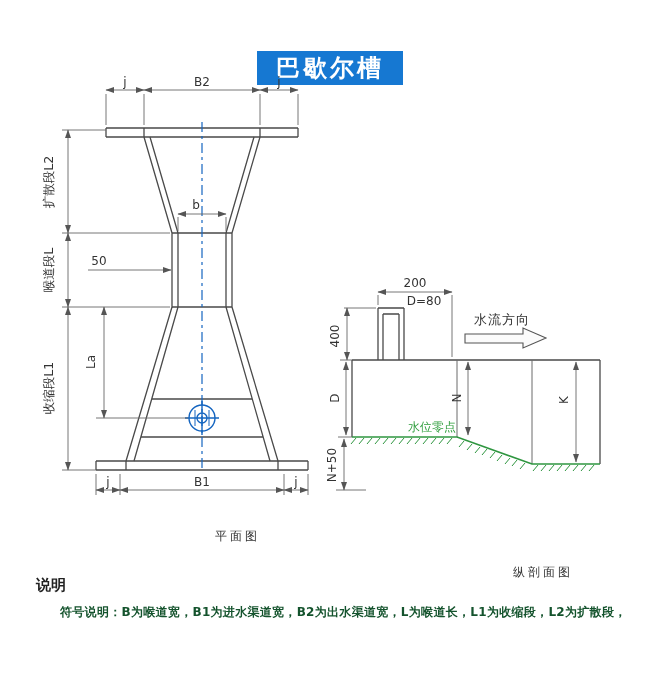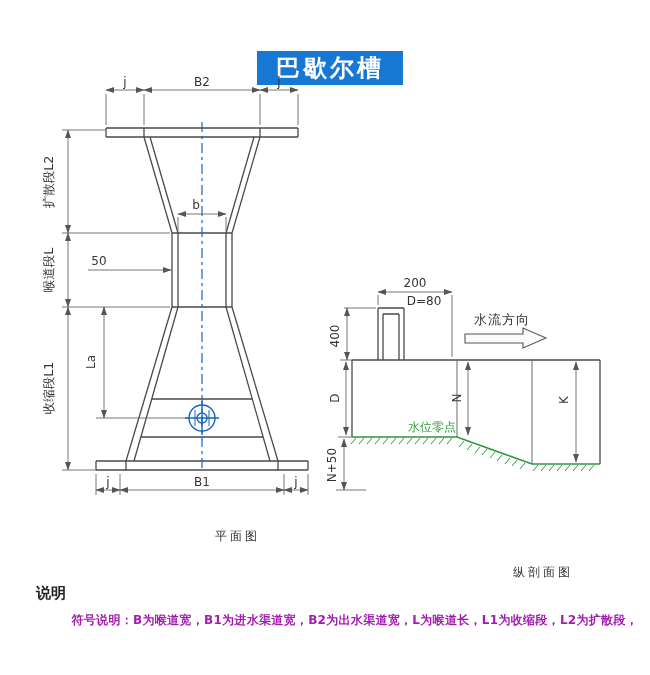--- a/index.html
+++ b/index.html
@@ -6,22 +6,22 @@
   .screen{position:relative;width:650px;height:675px;background:#fff;overflow:hidden;
           font-family:"DejaVu Sans",sans-serif;}
   .title-banner{position:absolute;left:257px;top:13px;width:146px;height:34px;
           background:#1678d2;color:#fff;display:flex;align-items:center;justify-content:center;
           font-size:24px;font-weight:bold;letter-spacing:3px;margin-top:38px;}
   svg.drawing{position:absolute;left:0;top:0;}
   .caption{position:absolute;font-size:12px;color:#333;letter-spacing:3px;text-align:right;}
   .caption.plan{left:150px;top:528px;width:110px;}
   .caption.section{left:448px;top:528px;width:125px;margin-top:36px;}
   .notes{position:absolute;left:30px;top:572px;width:608px;color:#3c3c3c;}
-  .notes-heading{font-size:15px;font-weight:bold;margin:12px 0 9px 6px;color:#222;}
-  .note-line{font-size:12px;font-weight:600;margin:0 0 8px 30px;letter-spacing:.3px;color:#a21caf;text-align:right;}
+  .notes-heading{font-size:15px;font-weight:bold;margin:4px 0 9px 6px;color:#222;}
+  .note-line{font-size:12px;font-weight:600;margin:0 0 8px 30px;letter-spacing:.3px;color:#14532d;}
   
   .struct{stroke:#4a4a4a;stroke-width:1.3;fill:none;}
   .thin{stroke:#6a6a6a;stroke-width:1;fill:none;}
   .dim{stroke:#666;stroke-width:.9;fill:none;}
   .cl{stroke:#1565c0;stroke-width:1.2;fill:none;stroke-dasharray:10 4 3 4;}
   .probe{stroke:#1565c0;stroke-width:1.4;fill:none;}
   .floor{stroke:#2f9640;stroke-width:1.6;fill:none;}
   .hatch{stroke:#2f9640;stroke-width:1;fill:none;}
   .t{font-size:12px;fill:#333;text-anchor:middle;font-family:"DejaVu Sans",sans-serif;}
   .tc{font-size:12.5px;}

